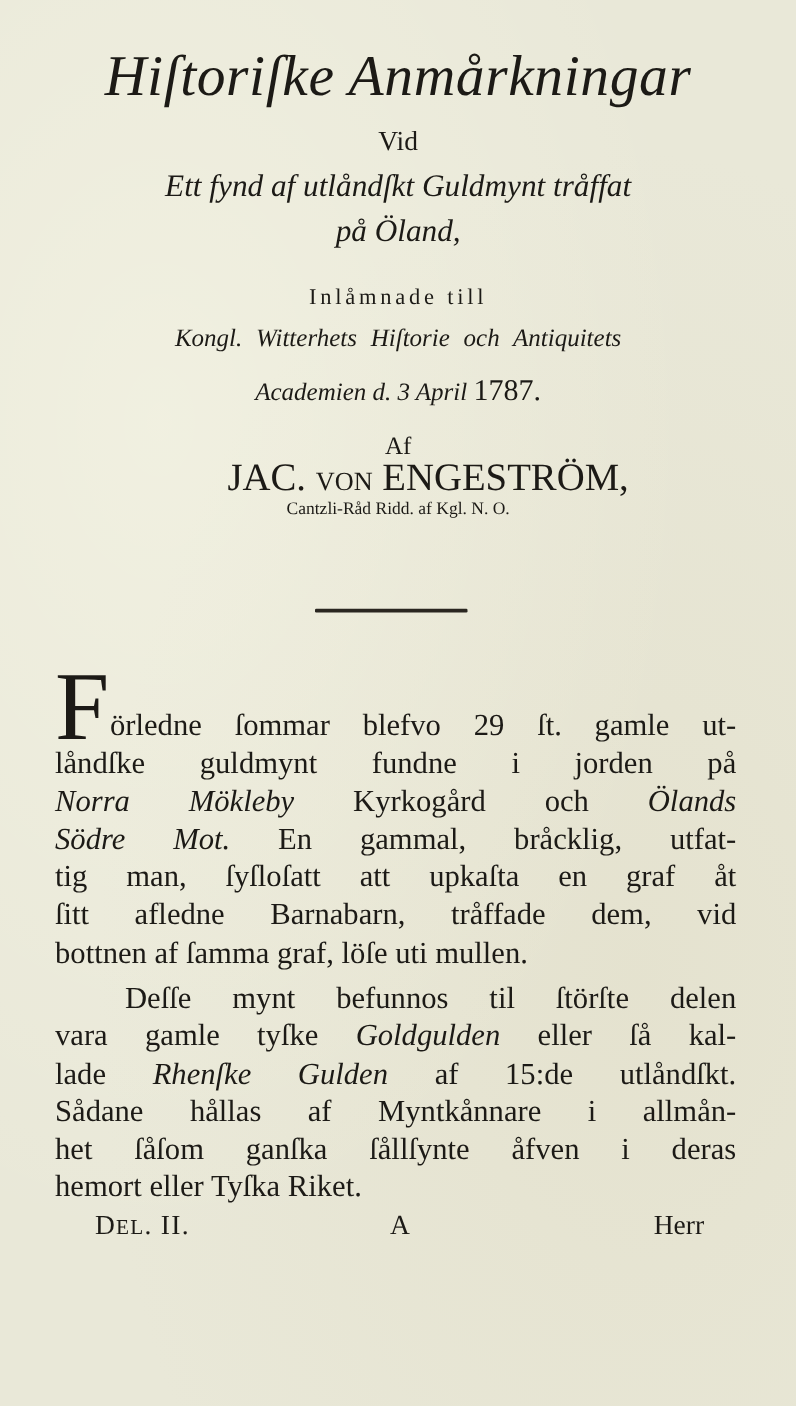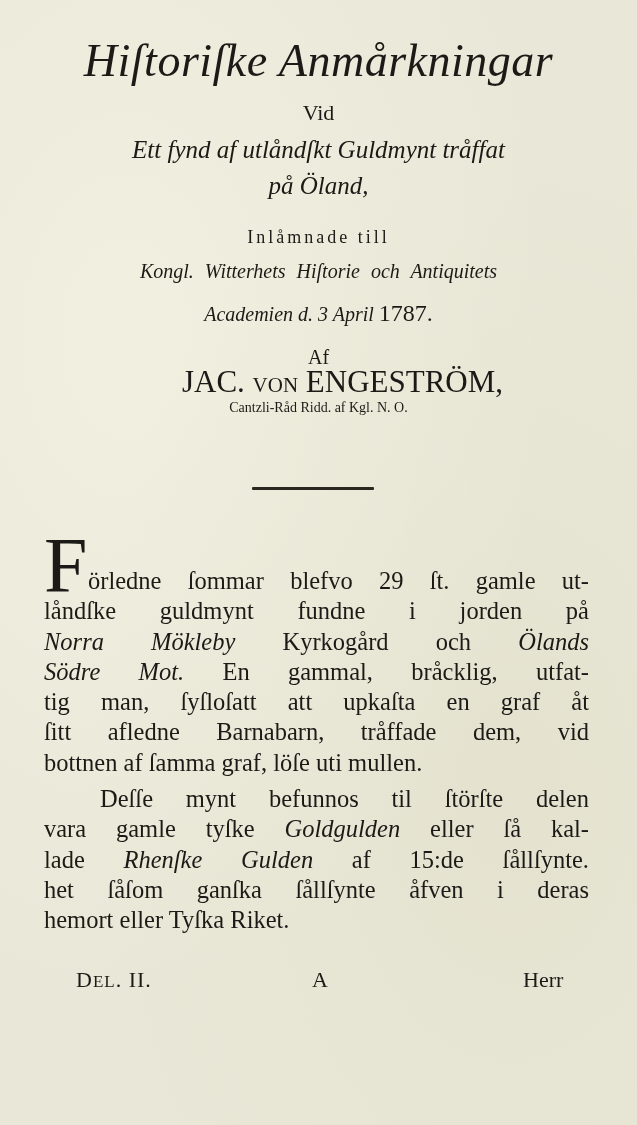--- a/index.html
+++ b/index.html
@@ -83,21 +83,22 @@
     <span class="line"><i>Norra Mökleby</i><span> Kyrkogård och </span><i>Ölands</i></span>
     <span class="line"><i>Södre Mot.</i><span> En gammal, bråcklig, utfat-</span></span>
     <span class="line">tig man, ſyſloſatt att upkaſta en graf åt</span>
     <span class="line">ſitt afledne Barnabarn, tråffade dem, vid</span>
     <span class="line last">bottnen af ſamma graf, löſe uti mullen.</span>
   </div>
 
   <div class="body-text p2">
     <span class="line">Deſſe mynt befunnos til ſtörſte delen</span>
     <span class="line" style="text-indent:0"><span>vara gamle tyſke </span><i>Goldgulden</i><span> eller ſå kal-</span></span>
-    <span class="line" style="text-indent:0"><span>lade </span><i>Rhenſke Gulden</i><span> af 15:de ſållſynte.</span></span>
+    <span class="line" style="text-indent:0"><span>lade </span><i>Rhenſke Gulden</i><span> af 15:de utlåndſkt.</span></span>
+    <span class="line" style="text-indent:0">Sådane hållas af Myntkånnare i allmån-</span>
     <span class="line" style="text-indent:0">het ſåſom ganſka ſållſynte åfven i deras</span>
     <span class="line last" style="text-indent:0">hemort eller Tyſka Riket.</span>
   </div>
 
   <div class="footer sig"><span>D</span><span class="sc">EL</span><span>. II.</span></div>
   <div class="footer mark">A</div>
   <div class="footer catch">Herr</div>
 
 </div>
 

